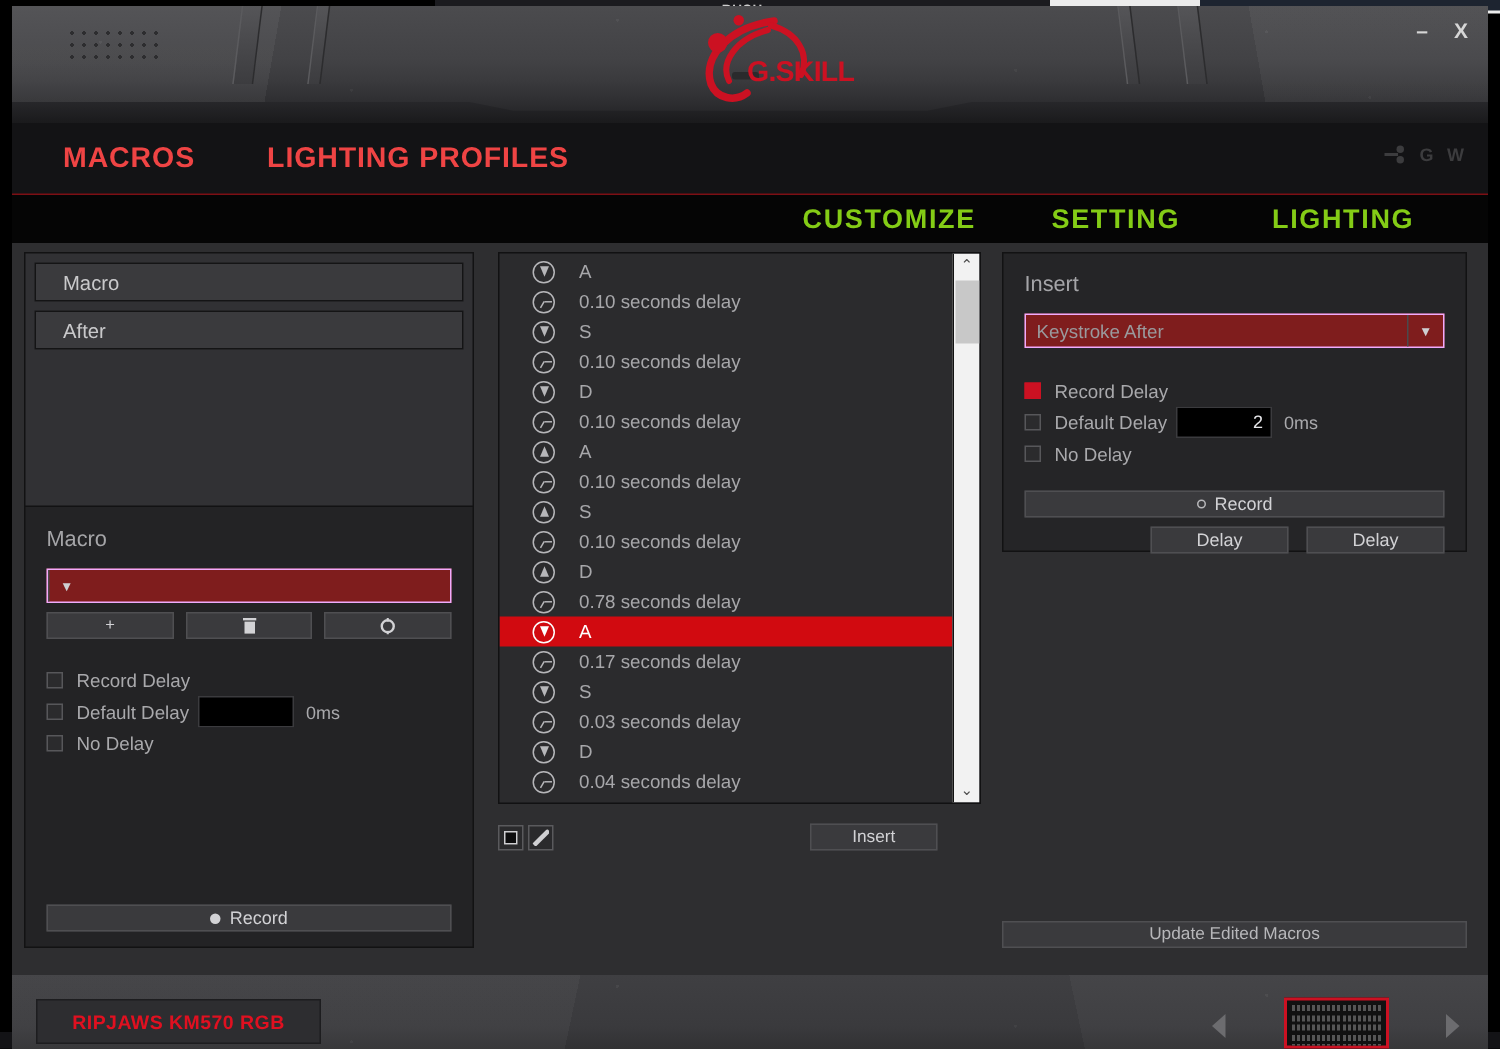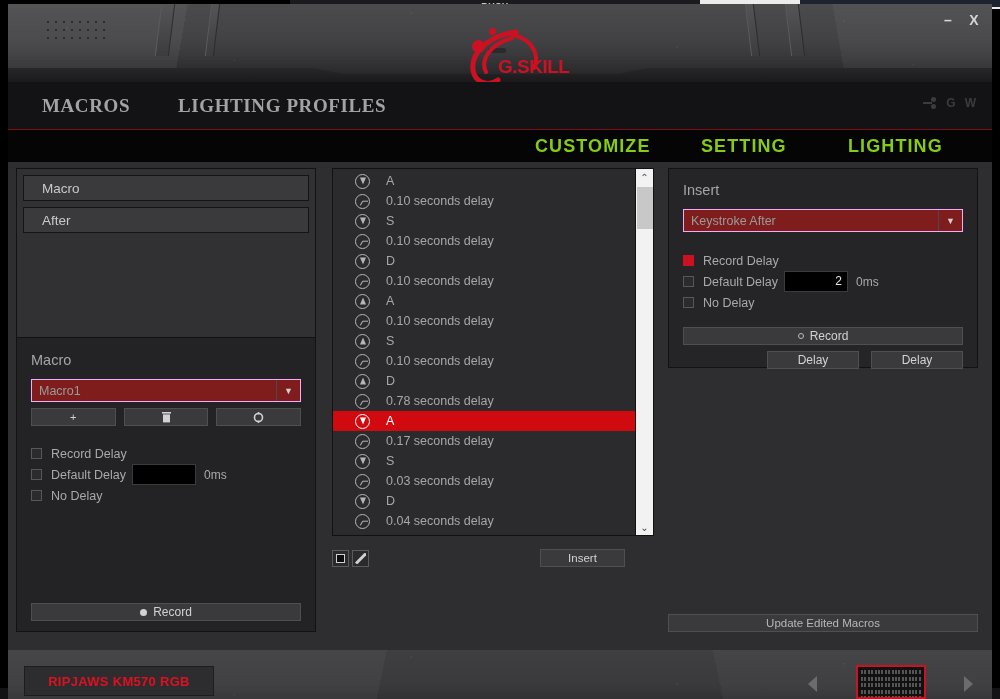--- a/index.html
+++ b/index.html
@@ -91,21 +91,21 @@
   .tb-tab {
     position:absolute; width:18px; height:5px; background:#2a2a2c; border-radius:2px;
   }
   .tb-edge {
     position:absolute; left:0; bottom:0; width:100%; height:14px;
     background: linear-gradient(180deg,#27272a,#1a1a1c);
     clip-path: polygon(0 0, 31% 0, 34% 42%, 62% 42%, 65% 0, 100% 0, 100% 100%, 0 100%);
   }
 
   .logo {
-    position: absolute; left: 446px; top: 22px; width: 130px; height: 62px;
+    position: absolute; left: 446px; top: 4px; width: 130px; height: 62px;
   }
   .logo-txt {
     position:absolute; left: 44px; top: 30px;
     color:#cc1122; font-size:19px; font-weight:bold;
     letter-spacing:-.5px; font-family:"Liberation Sans", sans-serif;
   }
   .logo-dot {
     position:absolute; left:18px; top:14px; width:13px; height:13px;
     border-radius:50%; background:#cc1122;
   }
@@ -120,22 +120,22 @@
     width:16px; text-align:center; line-height:16px;
   }
 
   
   .navbar {
     position:relative; height:48px; background:#131315;
     border-bottom:1px solid #7d0f14;
     display:flex; align-items:center;
   }
   .navtab {
-    color:#a3a3a3; font-size:19px; font-weight:bold; letter-spacing:.6px;
-    cursor:pointer; padding: 0 8px; font-family: Liberation Serif, serif;
+    color:#ef4444; font-size:19px; font-weight:bold; letter-spacing:.6px;
+    cursor:pointer; padding: 0 8px;
   }
   .navtab.first { margin-left:26px; }
   .navtab.second { margin-left:32px; }
   .nav-right { position:absolute; right:16px; top:14px; display:flex; gap:9px; align-items:center; }
   .nav-icon { color:#3c3c3e; font-size:12px; font-weight:bold; cursor:pointer; }
   .share-ic { width:14px; height:12px; position:relative; cursor:pointer; }
   .share-ic i {
     position:absolute; background:#3c3c3e; display:block;
   }
 
@@ -429,21 +429,20 @@
           </div>
           <div class="lrow">
             <span>After</span>
           </div>
         </div>
 
         <div class="left-lower">
           <div class="sec-title">Macro</div>
 
           <div class="combo">
-            <div class="combo-val">Macro1</div>
             <div class="combo-arrow">▼</div>
           </div>
 
           <div class="btnrow">
             <div class="sbtn">
               <span>+</span>
             </div>
             <div class="sbtn">
               <svg width="9" height="11" viewBox="0 0 9 11">
                 <rect x="0" y="0" width="9" height="1.6" fill="#d2d2d5"></rect>

